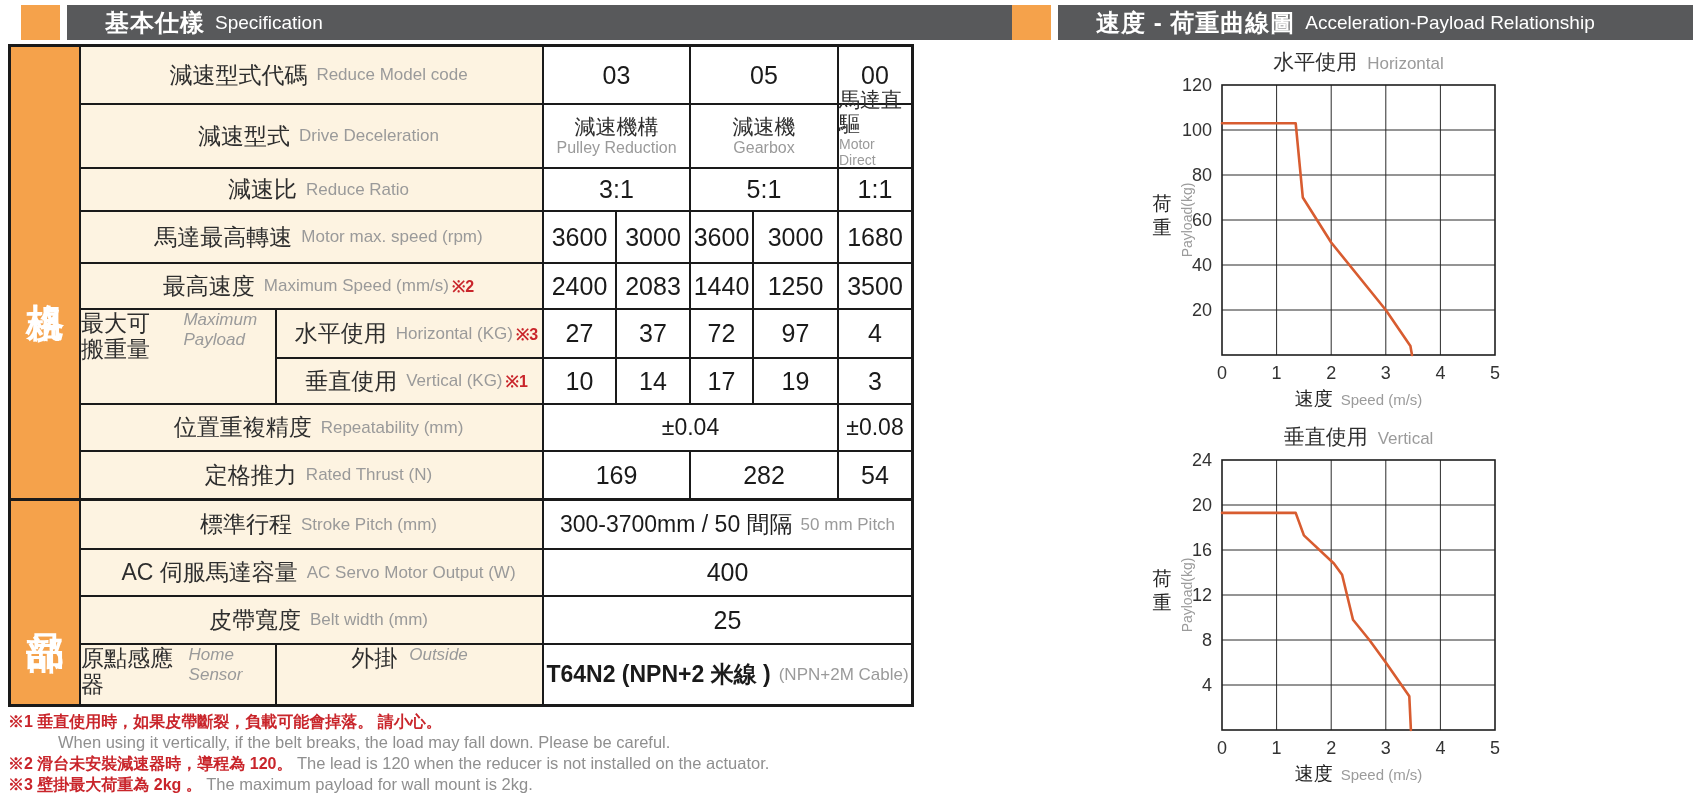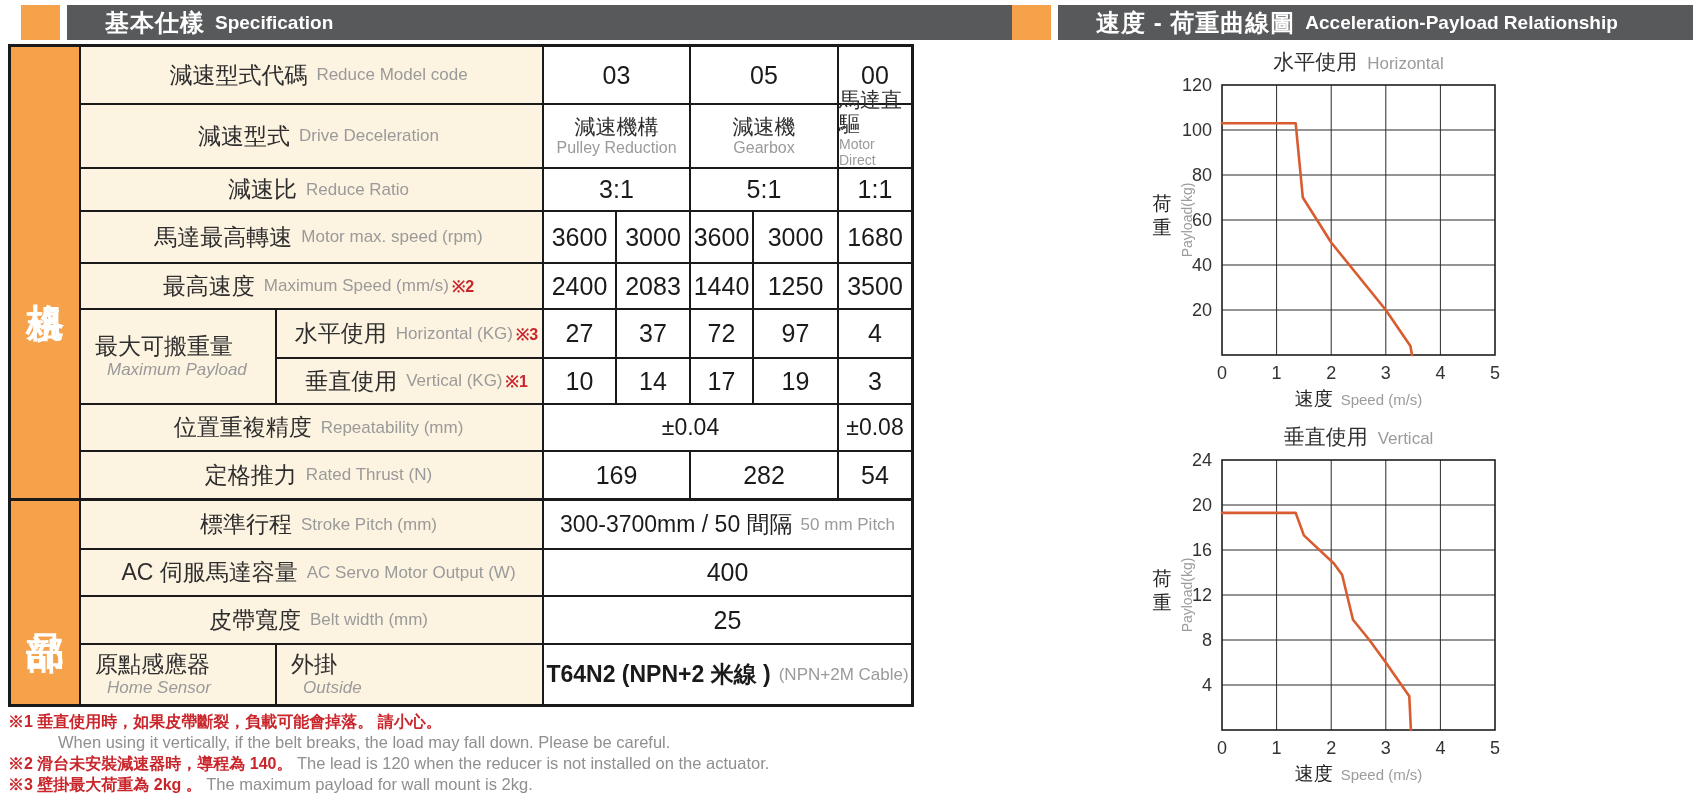--- a/index.html
+++ b/index.html
@@ -4,21 +4,21 @@
 <style>
   html,body{margin:0;padding:0;background:#fff;}
   .page{position:relative;width:1697px;height:799px;background:#fff;overflow:hidden;
         font-family:"Liberation Sans",sans-serif;color:#1a1a1a;}
 
   
   .hdr{position:absolute;height:35px;display:flex;}
   .hdr-sq{width:39px;height:35px;background:#F5A24B;margin-right:7px;}
   .hdr-bar{background:#58595B;color:#fff;display:flex;align-items:center;padding-left:38px;}
   .hdr-zh{font-size:24px;font-weight:bold;letter-spacing:1px;}
-  .hdr-en{font-size:19px;font-weight:bold;margin-left:10px;}
+  .hdr-en{font-size:19px;font-weight:normal;margin-left:10px;}
   #hdr-left{top:5px;left:21px;}
   #hdr-left .hdr-bar{width:908px;}
   #hdr-right{top:5px;left:1012px;}
   #hdr-right .hdr-bar{width:597px;}
 
   
   .spec-table{position:absolute;left:8px;top:44px;display:grid;
     grid-template-columns:70px 196px 267px 73px 74px 63px 85px 72px;
     grid-template-rows:58px 64px 43px 52px 46px 49px 46px 47px 49px 49px 47px 48px 59px;
     border:3px solid #1a1a1a;background:#fff;}
@@ -27,21 +27,21 @@
   .lastcol{border-right:none;}
   .lastrow{border-bottom:none;}
   .secend{border-bottom-width:3px;}
   .side{background:#F5A24B;justify-content:center;color:#fff;font-weight:bold;
         font-size:38px;line-height:1.12;text-align:center;}
   .side .vtxt{display:flex;flex-direction:column;}
   .lab{background:#FDF3E1;padding-left:14px;flex-wrap:wrap;}
   .lz{font-size:23px;color:#2e2e2e;}
   .le{font-size:17px;color:#9a9a9a;margin-left:9px;}
   .lr{font-size:16px;color:#C9252B;font-weight:bold;margin-left:3px;}
-  .lstack{background:#FDF3E1;padding-left:14px;flex-direction:column;align-items:flex-start;}
+  .lstack{background:#FDF3E1;flex-direction:row;align-items:flex-start;}
   .lstack .lz{line-height:1.15;}
   .lstack .le{margin-left:12px;line-height:1.2;font-style:italic;}
   .val{justify-content:center;font-size:25px;color:#1a1a1a;background:#fff;}
   .vstack{display:flex;flex-direction:column;align-items:center;line-height:1.15;}
   .vzh{font-size:21px;color:#2e2e2e;}
   .ven{font-size:16px;color:#9a9a9a;}
   .vmain{font-size:23px;color:#1a1a1a;}
   .vsub{font-size:17px;color:#9a9a9a;margin-left:8px;}
 
   
@@ -289,21 +289,21 @@
     </div>
     <div class="c val lastcol lastrow" style="grid-area:13/4/14/9">
       <span class="vmain" style="font-weight:bold">T64N2 (NPN+2 米線 )</span>
         <span class="vsub">(NPN+2M Cable)</span>
     </div>
   </div>
 
   <div class="footnotes">
     <div class="fn-line"><span class="fn-red">※1 垂直使用時，如果皮帶斷裂，負載可能會掉落。 請小心。</span></div>
     <div class="fn-line fn-indent"><span class="fn-gray">When using it vertically, if the belt breaks, the load may fall down. Please be careful.</span></div>
-    <div class="fn-line"><span class="fn-red">※2 滑台未安裝減速器時，導程為 140。</span> <span class="fn-gray">The lead is 120 when the reducer is not installed on the actuator.</span></div>
+    <div class="fn-line"><span class="fn-red">※2 滑台未安裝減速器時，導程為 120。</span> <span class="fn-gray">The lead is 120 when the reducer is not installed on the actuator.</span></div>
     <div class="fn-line"><span class="fn-red">※3 壁掛最大荷重為 2kg 。</span> <span class="fn-gray">The maximum payload for wall mount is 2kg.</span></div>
   </div>
 
   <div class="chart-box" id="chart-0" style="left:1100px;top:45px;"><svg width="520" height="372">
         <text x="258.5" y="24" text-anchor="middle"><tspan class="ct-zh">水平使用</tspan><tspan class="ct-en" dx="10">Horizontal</tspan></text>
         <line x1="176.6" y1="40" x2="176.6" y2="310" class="grid"></line>
         <line x1="231.2" y1="40" x2="231.2" y2="310" class="grid"></line>
         <line x1="285.79999999999995" y1="40" x2="285.79999999999995" y2="310" class="grid"></line>
         <line x1="340.4" y1="40" x2="340.4" y2="310" class="grid"></line>
         <line x1="122" y1="265" x2="395" y2="265" class="grid"></line>

